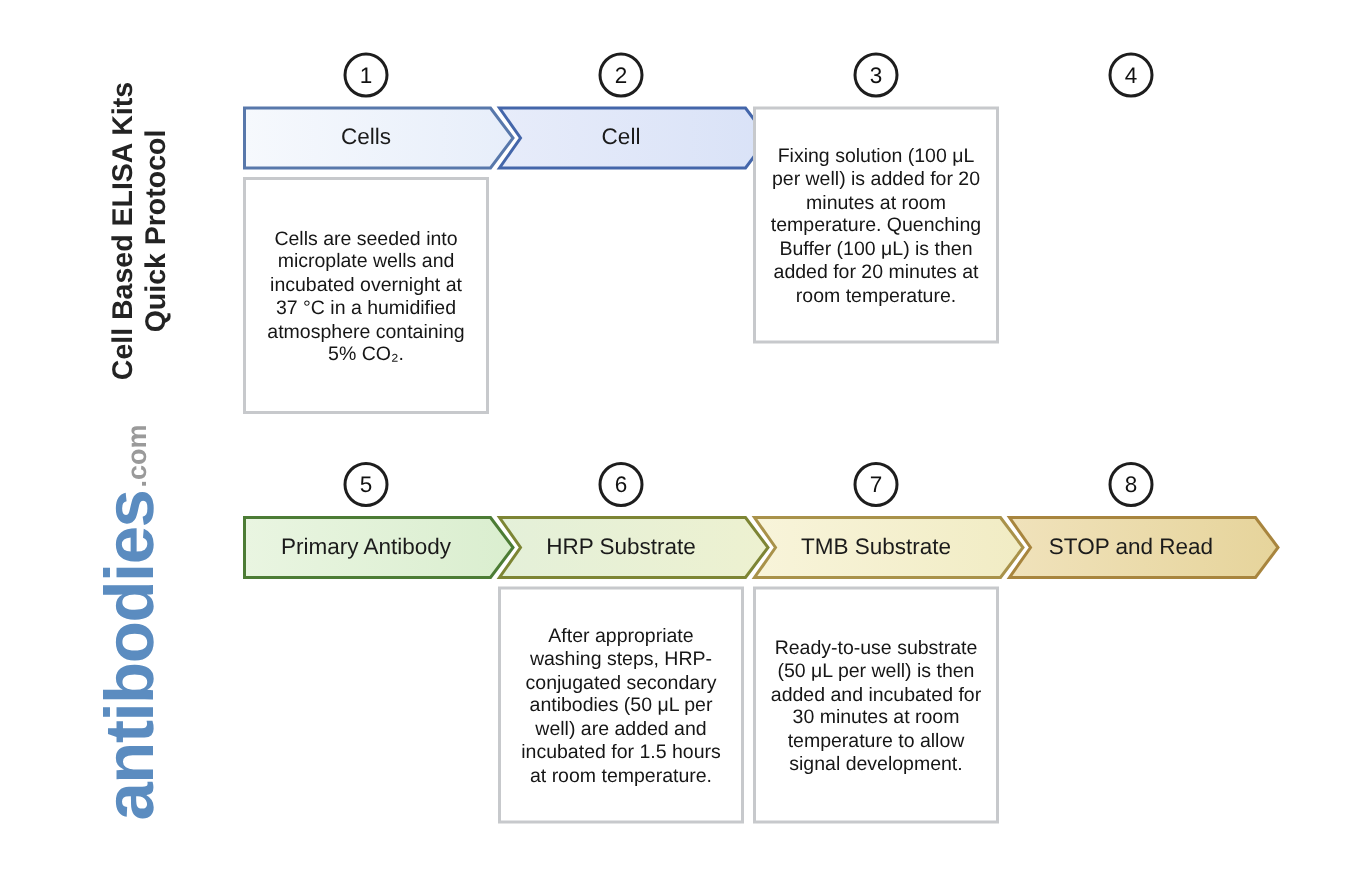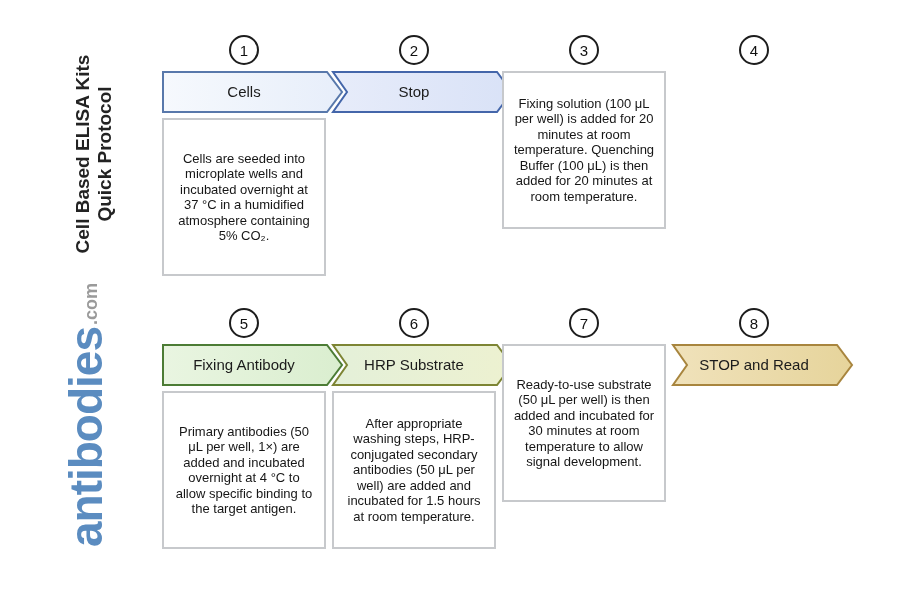--- a/index.html
+++ b/index.html
@@ -92,21 +92,21 @@
         <div class="arrowwrap">
           <svg width="182" height="42">
             <defs>
                 <linearGradient id="g1" x1="0" y1="0" x2="1" y2="0">
                   <stop class="stop-a" offset="0" stop-color="#e7ecfa"></stop>
                   <stop class="stop-b" offset="1" stop-color="#d9e2f7"></stop>
                 </linearGradient>
               </defs>
             <polygon points="1,1 165,1 180,21 165,41 1,41 15,21" fill="url(#g1)" stroke-width="2" stroke="#4466aa"></polygon>
           </svg>
-          <span class="arrow-label">Stop</span>
+          <span class="arrow-label">Cell</span>
         </div>
       </div>
 
       <div class="col">
         <div class="circle">
             <span>3</span>
           </div>
         <div class="descbox">
             <span>Fixing solution (100 μL per well) is added for 20 minutes at room temperature. Quenching Buffer (100 μL) is then added for 20 minutes at room temperature.</span>
           </div>
@@ -129,25 +129,22 @@
         <div class="arrowwrap">
           <svg width="182" height="42">
             <defs>
                 <linearGradient id="g4" x1="0" y1="0" x2="1" y2="0">
                   <stop class="stop-a" offset="0" stop-color="#e9f5e1"></stop>
                   <stop class="stop-b" offset="1" stop-color="#daeecf"></stop>
                 </linearGradient>
               </defs>
             <polygon points="1,1 165,1 180,21 165,41 1,41" fill="url(#g4)" stroke-width="2" stroke="#4c7c35"></polygon>
           </svg>
-          <span class="arrow-label">Fixing Antibody</span>
-        </div>
-        <div class="descbox">
-            <span>Primary antibodies (50 μL per well, 1×) are added and incubated overnight at 4 °C to allow specific binding to the target antigen.</span>
-          </div>
+          <span class="arrow-label">Primary Antibody</span>
+        </div>
       </div>
 
       <div class="col">
         <div class="circle">
             <span>6</span>
           </div>
         <div class="arrowwrap">
           <svg width="182" height="42">
             <defs>
                 <linearGradient id="g5" x1="0" y1="0" x2="1" y2="0">
@@ -161,20 +158,32 @@
         </div>
         <div class="descbox">
             <span>After appropriate washing steps, HRP-conjugated secondary antibodies (50 μL per well) are added and incubated for 1.5 hours at room temperature.</span>
           </div>
       </div>
 
       <div class="col">
         <div class="circle">
             <span>7</span>
           </div>
+        <div class="arrowwrap">
+          <svg width="182" height="42">
+            <defs>
+                <linearGradient id="g6" x1="0" y1="0" x2="1" y2="0">
+                  <stop class="stop-a" offset="0" stop-color="#f8f4da"></stop>
+                  <stop class="stop-b" offset="1" stop-color="#f1ecc4"></stop>
+                </linearGradient>
+              </defs>
+            <polygon points="1,1 165,1 180,21 165,41 1,41 15,21" fill="url(#g6)" stroke-width="2" stroke="#a9924a"></polygon>
+          </svg>
+          <span class="arrow-label">TMB Substrate</span>
+        </div>
         <div class="descbox">
             <span>Ready-to-use substrate (50 μL per well) is then added and incubated for 30 minutes at room temperature to allow signal development.</span>
           </div>
       </div>
 
       <div class="col">
         <div class="circle">
             <span>8</span>
           </div>
         <div class="arrowwrap">

